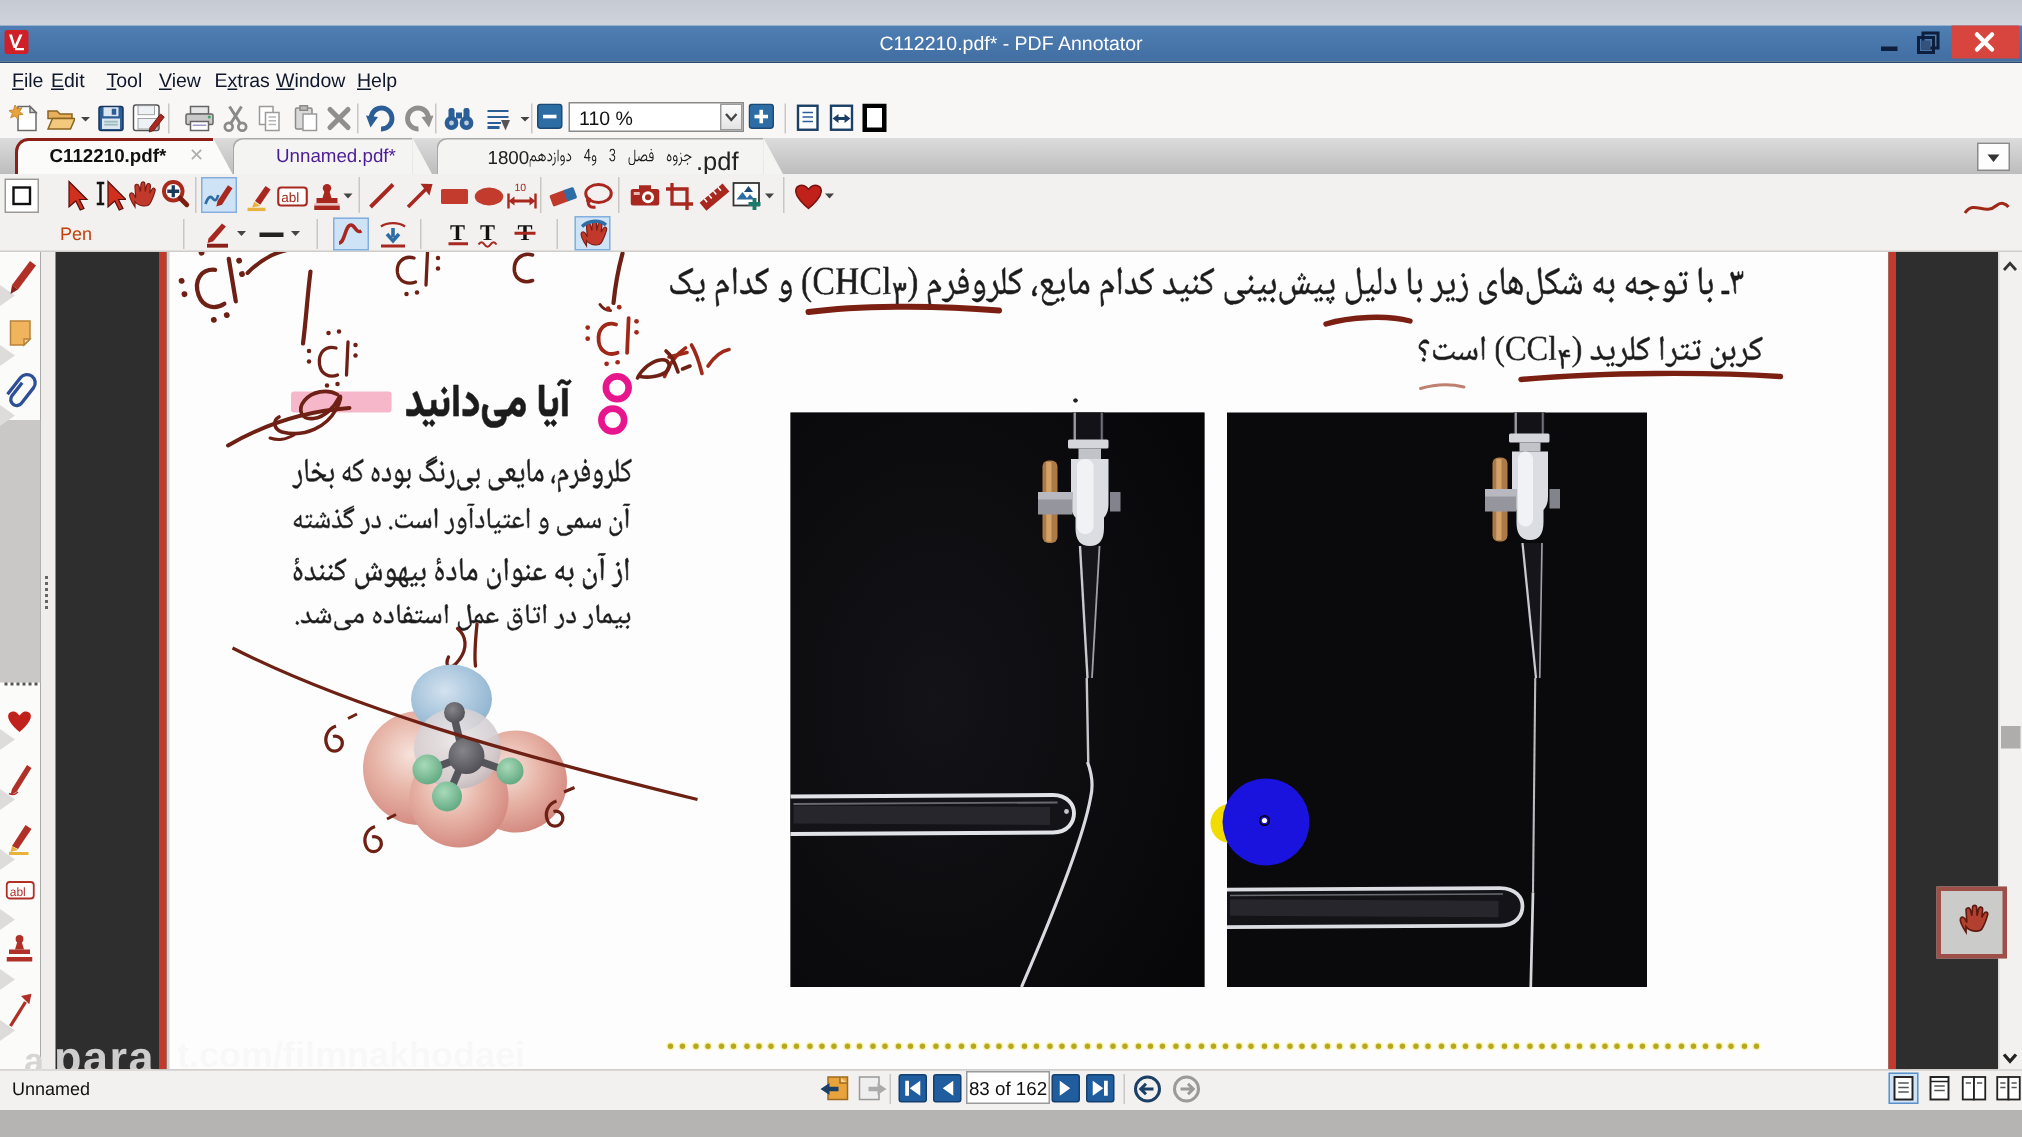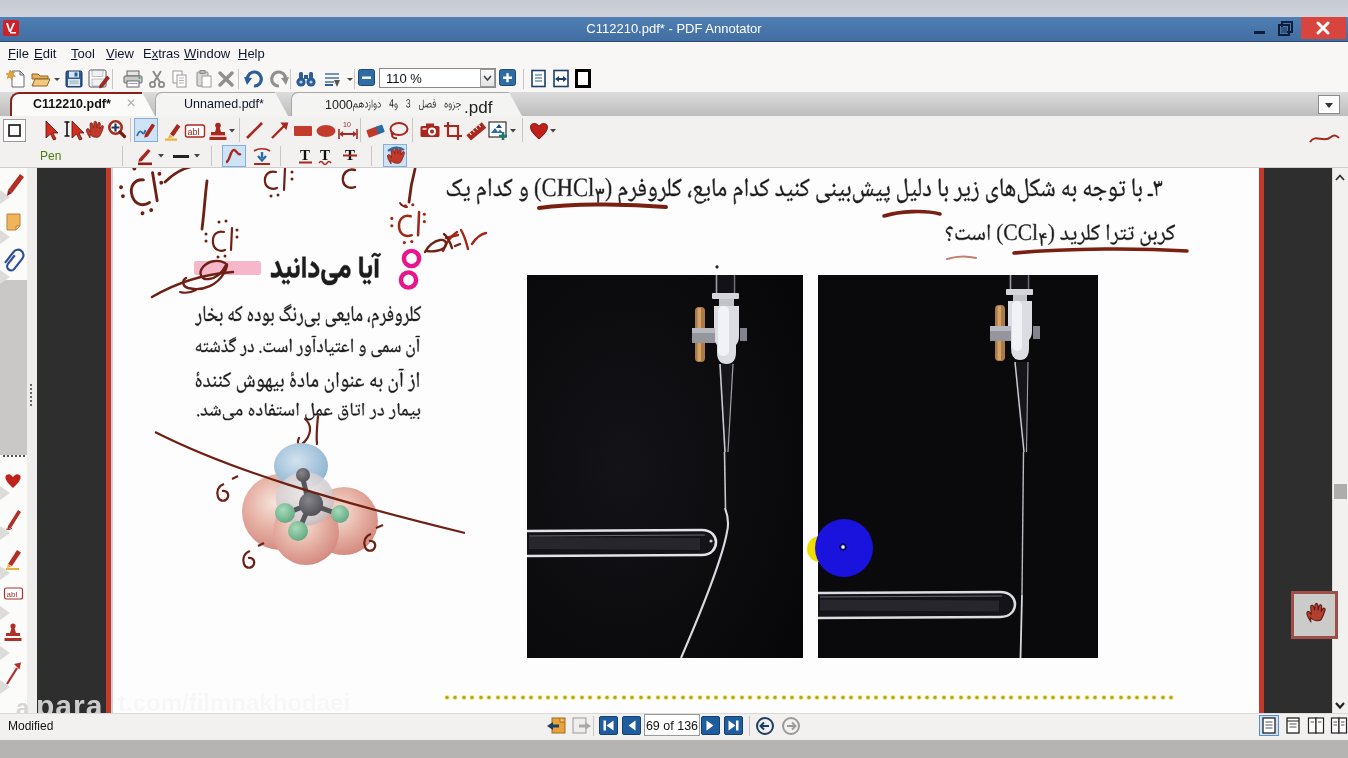--- a/index.html
+++ b/index.html
@@ -174,24 +174,24 @@
 <div class="sep1" style="left:290px;top:69px"></div>
 <div class="sep1" style="left:354px;top:69px"></div>
 <div class="sep1" style="left:523px;top:69px"></div>
 <div class="abs" id="tabbar"></div>
 <div class="tab" style="left:10px;width:132px;background:#fbfbfa;border-radius:9px 0 0 0;border-top:2.5px solid #8c1f17;border-left:2px solid #8c1f17"></div>
 <div class="abs" style="left:142px;top:92px;width:0;height:0;border-bottom:24px solid #fbfbfa;border-right:13px solid transparent"></div>
 <div class="abs" style="left:33px;top:97px;font-size:12.5px;font-weight:bold;color:#111">C112210.pdf*</div>
 <div class="abs" style="left:126px;top:96px;font-size:12px;color:#b0b0b0">✕</div>
 <div class="tab" style="left:155px;width:120px;background:#f4f4f3;border-radius:7px 0 0 0;border-top:1px solid #a8a8a8;border-left:1px solid #a8a8a8"></div>
 <div class="abs" style="left:275px;top:92px;width:0;height:0;border-bottom:24px solid #f4f4f3;border-right:13px solid transparent"></div>
-<div class="abs" style="left:184px;top:97px;font-size:12.5px;color:#0f172a">Unnamed.pdf*</div>
+<div class="abs" style="left:184px;top:97px;font-size:12.5px;color:#4c1d95">Unnamed.pdf*</div>
 <div class="tab" style="left:291px;width:218px;background:#f4f4f3;border-radius:7px 0 0 0;border-top:1px solid #a8a8a8;border-left:1px solid #a8a8a8"></div>
 <div class="abs" style="left:509px;top:92px;width:0;height:0;border-bottom:24px solid #f4f4f3;border-right:13px solid transparent"></div>
-<div class="abs" style="left:325px;top:98px;font-size:12.5px;color:#222">1000</div>
+<div class="abs" style="left:325px;top:98px;font-size:12.5px;color:#222">1800</div>
     <svg class="abs" style="left:353px;top:99px" width="112" height="16" viewBox="0 0 112 16">
       <g transform="scale(0.595,0.780)">
         <path d="M176.2 13.2 177.0 14.0 178.0 13.0 177.2 12.2ZM28.8 7.0 28.0 7.2 28.2 11.2 27.8 12.2 27.0 13.0 25.2 13.8 25.5 14.8 27.8 13.8 29.0 12.0 29.2 11.0 29.2 8.2ZM164.0 5.8 162.5 5.8 162.0 6.0 161.0 7.5 160.8 8.8 161.0 9.8 161.5 10.2 162.5 10.8 164.5 10.5 164.8 11.2 163.5 12.8 162.8 13.2 161.0 13.8 161.2 14.5 162.2 14.5 164.5 13.2 165.2 12.2 165.8 11.0 165.8 8.2 165.0 6.5ZM162.8 6.8 163.8 6.8 164.5 7.5 164.8 8.2 164.5 9.5 164.0 9.8 162.8 9.8 162.0 9.2 161.8 8.2 162.0 7.5ZM73.0 5.8 71.5 5.8 71.0 6.0 70.0 7.5 69.8 8.8 70.0 9.8 70.5 10.2 71.5 10.8 73.5 10.5 73.8 11.2 72.5 12.8 71.8 13.2 70.0 13.8 70.2 14.5 71.2 14.5 73.5 13.2 74.2 12.2 74.8 11.0 74.8 8.2 74.0 6.5ZM71.8 6.8 72.8 6.8 73.5 7.5 73.8 8.2 73.5 9.5 73.0 9.8 71.8 9.8 71.0 9.2 70.8 8.2 71.0 7.5ZM37.8 5.8 36.0 5.8 35.0 6.8 34.5 8.0 34.5 9.2 35.5 10.5 36.0 10.8 38.2 10.5 38.5 11.0 37.5 12.5 35.8 13.5 34.8 13.8 35.0 14.8 36.5 14.2 38.2 13.2 39.0 12.2 39.5 10.8 39.5 8.5 39.2 7.5 38.5 6.2ZM36.5 6.8 37.2 6.8 38.0 7.2 38.5 8.5 38.2 9.5 37.8 9.8 36.5 9.8 35.5 9.0 35.5 8.0ZM181.5 7.0 179.5 6.5 177.0 5.2 176.2 5.2 176.0 5.0 174.2 5.5 173.2 6.8 174.2 7.2 175.2 6.2 176.8 6.2 179.2 7.5 178.8 8.0 176.8 9.0 174.0 9.8 171.8 9.8 171.2 9.5 170.5 8.5 170.2 7.0 169.5 7.2 169.2 7.8 169.8 9.0 169.8 10.8 169.5 11.5 168.0 13.2 166.5 13.8 166.8 14.5 167.5 14.5 168.8 14.0 170.2 12.2 170.8 10.5 174.5 10.8 175.8 10.5 180.2 8.2 181.5 8.0ZM155.8 4.5 155.5 5.5 154.2 7.0 153.8 8.5 154.0 9.5 154.5 10.2 155.5 10.8 157.2 10.8 158.0 10.5 158.8 9.8 159.0 9.2 159.0 7.5 157.5 5.5 156.2 4.5ZM156.5 6.2 158.0 7.8 158.0 9.0 157.0 9.8 156.0 9.8 155.0 9.0 154.8 8.2 155.2 7.2ZM43.0 4.0 42.8 4.5 43.0 5.2 44.0 5.8 45.5 7.2 45.5 8.8 44.8 9.5 43.5 9.8 41.2 9.5 41.5 10.8 44.2 10.8 45.5 10.2 46.5 9.2 46.8 8.0 46.2 6.5 45.5 5.5 43.8 4.2ZM21.8 4.0 21.5 4.5 21.8 5.2 22.8 5.8 24.2 7.2 24.2 8.8 23.5 9.5 22.2 9.8 20.0 9.5 20.2 10.8 23.0 10.8 24.2 10.2 25.2 9.2 25.5 8.0 25.0 6.5 24.2 5.5 22.5 4.2ZM18.0 7.2 16.5 5.8 13.2 4.0 12.8 5.0 11.0 5.5 10.0 6.8 10.0 8.2 10.8 9.2 10.2 9.8 8.5 9.8 7.2 8.8 7.0 7.2 6.2 6.2 5.2 5.8 4.0 5.8 3.0 6.2 2.2 7.5 2.0 8.5 1.5 9.0 1.0 9.0 0.2 10.0 0.0 10.8 0.0 15.5 1.0 15.5 1.0 10.8 1.8 10.0 2.5 10.0 4.0 10.8 6.0 10.8 7.0 10.0 8.0 10.8 10.2 10.8 11.8 10.5 12.0 10.2 13.0 10.2 14.5 10.8 15.8 10.8 17.2 10.2 18.0 9.5 18.2 8.8ZM4.5 6.8 5.5 7.0 6.2 8.2 6.2 9.0 5.5 9.8 4.5 9.8 3.2 9.2 3.0 8.2 3.2 7.8ZM11.8 6.2 13.2 6.2 14.0 7.2 13.8 8.2 12.5 9.2 11.0 8.0 11.0 7.0ZM15.0 6.0 17.2 8.0 17.0 9.0 16.5 9.5 15.8 9.8 14.0 9.2 14.8 8.2 14.5 6.5ZM169.5 3.5 168.8 4.5 169.5 5.2 170.2 4.2ZM27.2 4.5 28.2 5.2 29.0 4.2 28.2 3.5ZM111.0 11.8 111.5 13.0 112.2 13.8 113.2 14.2 116.2 14.2 117.5 13.5 118.0 12.8 118.8 10.2 119.2 10.8 121.2 10.8 122.8 9.8 123.8 10.5 124.8 10.8 128.2 10.8 129.5 10.5 130.5 10.0 131.0 10.5 132.0 10.8 137.2 10.8 138.0 10.5 139.0 9.2 139.0 5.8 138.2 4.0 137.2 3.2 136.0 3.2 134.8 4.2 134.2 5.2 134.2 7.0 134.8 7.8 138.2 8.5 137.5 9.5 136.5 9.8 132.0 9.8 131.5 9.0 132.0 7.8 131.5 6.2 130.2 5.2 128.0 5.2 126.8 6.0 125.5 7.2 124.0 9.5 123.2 8.8 123.0 6.5 122.2 6.8 122.2 8.5 121.5 9.5 119.8 9.8 118.5 8.8 118.5 1.0 117.5 1.0 117.5 11.2 117.0 12.2 115.8 13.2 113.8 13.2 112.8 12.8 112.2 12.2 112.0 11.5 112.0 9.5 112.5 8.0 111.5 7.5 111.0 9.2ZM130.8 7.2 130.8 8.2 130.5 8.8 129.2 9.5 127.5 9.8 125.2 9.5 126.5 7.8 128.5 6.2 129.8 6.2 130.2 6.5ZM136.2 4.2 136.8 4.2 137.8 5.2 138.0 5.8 137.8 7.0 136.8 7.2 135.8 7.0 135.2 6.5 135.2 5.2ZM31.5 1.0 31.5 10.8 32.5 10.8 32.5 1.0ZM91.8 0.2 91.0 0.5 90.0 1.5 89.8 2.8 90.8 2.8 90.8 2.2 92.2 1.0 93.2 1.0 94.8 2.2 94.8 3.5 93.8 4.8 93.2 5.0 91.8 5.0 91.8 5.8 93.8 6.0 94.8 7.0 95.0 8.0 94.8 9.0 93.5 10.0 92.0 10.0 90.8 9.0 90.8 8.2 89.5 8.2 89.5 8.8 90.0 9.8 91.5 10.8 94.2 10.8 95.5 9.8 96.0 8.8 96.0 7.2 95.8 6.5 95.0 6.0 94.5 5.2 95.8 4.0 95.8 2.0 94.5 0.5 93.8 0.2ZM65.8 0.2 61.2 7.2 61.0 8.2 66.0 8.5 66.0 10.8 67.0 10.8 67.2 8.2 68.5 8.2 68.5 7.5 67.0 7.2 67.0 0.2ZM65.8 2.2 65.8 7.5 62.5 7.0 63.0 6.5 63.2 5.8 65.0 3.0ZM136.2 0.0 135.5 1.0 136.5 1.8 137.2 1.0Z" fill="#1a1a1a" fill-rule="evenodd"></path>
       </g>
     </svg>
     <div class="abs" style="left:464px;top:98px;font-size:17px;color:#222">.pdf</div>
 <div class="abs" style="left:1318px;top:95px;width:22px;height:19px;background:#fdfdfd;border:1px solid #8a8a8a"></div>
 <svg class="abs" style="left:1322px;top:99px" width="14" height="12" viewBox="0 0 14 12">
       <path d="M3,4 l4,5 4,-5 z" fill="#333"></path>
     </svg>
@@ -304,21 +304,21 @@
 <svg class="abs" style="left:508px;top:119px" width="10" height="24" viewBox="0 0 10 24">
       <path d="M2,10 l3,3.4 3,-3.4 z" fill="#444"></path>
     </svg>
 <div class="sep2" style="left:522px;top:118px"></div>
 <svg class="abs" style="left:527px;top:119px" width="24" height="24" viewBox="0 0 24 24">
       <path d="M12,20 C5,14 3,10 3.6,7.2 C4.2,4.6 8,3.4 10.4,5.6 L12,7.2 L13.6,5.6 C16,3.4 19.8,4.6 20.4,7.2 C21,10 19,14 12,20 Z" fill="#c0211a" stroke="#7c120d"></path>
     </svg>
 <svg class="abs" style="left:548px;top:119px" width="10" height="24" viewBox="0 0 10 24">
       <path d="M2,10 l3,3.4 3,-3.4 z" fill="#444"></path>
     </svg>
-<div class="abs" style="left:40px;top:149px;font-size:12px;color:#4d7c0f">Pen</div>
+<div class="abs" style="left:40px;top:149px;font-size:12px;color:#c2410c">Pen</div>
 <div class="sep1" style="left:122px;top:146px"></div>
 <svg class="abs" style="left:134px;top:146px" width="24" height="20" viewBox="0 0 24 20">
       <path d="M5,13 L14,3 l2.6,2 L8,15 l-3.6,1 z" fill="#a8281f"></path>
       <rect x="4" y="16.5" width="14" height="2.6" fill="#8c1f17"></rect>
     </svg>
 <svg class="abs" style="left:156px;top:146px" width="10" height="20" viewBox="0 0 10 20">
       <path d="M2,8 l3,3.4 3,-3.4 z" fill="#444"></path>
     </svg>
 <svg class="abs" style="left:170px;top:146px" width="24" height="20" viewBox="0 0 24 20">
       <rect x="3" y="9" width="16" height="3" fill="#222"></rect>
@@ -827,41 +827,41 @@
 <div class="abs" style="left:1291px;top:591px;width:47px;height:48px;background:#cbcbc9;border:3px solid #9e5048"></div>
 <svg class="abs" style="left:1301px;top:599px" width="28" height="30" viewBox="0 0 26 28">
       <path d="M9,21 C7,18 5,14 5.5,12.5 c.8-1.6 2.4-.8 3,.5 l1,2 L9,7.5 c-.3-1.8 2-2.3 2.6-.6 l1,3.8 .4-5 c.2-1.9 2.5-1.9 2.6,0 l.2,5 1-4.2 c.5-1.8 2.6-1.4 2.5,.5 l-.5,4.8 1.4-2.5 c.9-1.5 2.7-.7 2.2,1 -.8,2.8-2.2,6.5-3.6,8.7 -1.2,1.9-7,2-9.8-1.5 z" fill="#b3402f" stroke="#5e1a10" stroke-width="1"></path>
     </svg>
 <div class="abs" style="left:36px;top:689px;font-family:'Liberation Sans';font-weight:bold;font-size:30px;color:#cdcdcd;letter-spacing:1px">para</div>
 <div class="abs" style="left:16px;top:694px;font-family:'Liberation Sans';font-weight:bold;font-size:24px;color:#d6d5d3">a</div>
 <svg class="abs" style="left:1306px;top:128px" width="38" height="22" viewBox="0 0 38 22">
       <path d="M4,14 C10,5 17,16 25,9 C28,6.5 31,7.5 33,10" fill="none" stroke="#a02818" stroke-width="2"></path>
     </svg>
 <div class="abs" id="statusbar"></div>
-<div class="abs" id="modified">Modified</div>
+<div class="abs" id="modified">Unnamed</div>
 <svg class="abs" style="left:546px;top:716px" width="22" height="20" viewBox="0 0 22 20">
       <rect x="6" y="2" width="13" height="15" fill="#e8a33d" stroke="#a06a1e"></rect>
       <path d="M14,2 v4 h5" fill="#f3cf8e" stroke="#a06a1e"></path>
       <path d="M1,10 l6,-4 v2.5 h6 v3 h-6 v2.5 z" fill="#1c3f66"></path>
     </svg>
 <svg class="abs" style="left:570px;top:716px" width="22" height="20" viewBox="0 0 22 20">
       <rect x="3" y="2" width="13" height="15" fill="#eee" stroke="#999"></rect>
       <path d="M21,10 l-6,-4 v2.5 h-6 v3 h6 v2.5 z" fill="#aaa"></path>
     </svg>
 <div class="sep1" style="left:593px;top:716px"></div>
 <div class="abs" style="left:599px;top:716px;width:19px;height:19px;background:#1f5d9e;border:1px solid #14406e;border-radius:2px"></div>
     <svg class="abs" style="left:599px;top:716px" width="19" height="19" viewBox="0 0 19 19">
       <rect x="4.5" y="4.5" width="2.5" height="10" fill="#fff"></rect>
       <path d="M14.5,4.5 v10 l-7,-5 z" fill="#fff"></path>
     </svg>
 <div class="abs" style="left:622px;top:716px;width:19px;height:19px;background:#1f5d9e;border:1px solid #14406e;border-radius:2px"></div>
     <svg class="abs" style="left:622px;top:716px" width="19" height="19" viewBox="0 0 19 19">
       <path d="M13.5,4.5 v10 l-7,-5 z" fill="#fff"></path>
     </svg>
-<div class="abs" style="left:644px;top:714px;width:56px;height:22px;background:#fff;border:1px solid #9a9a9a;font-size:12.5px;color:#111;text-align:center;padding-top:4px;white-space:nowrap">69 of 136</div>
+<div class="abs" style="left:644px;top:714px;width:56px;height:22px;background:#fff;border:1px solid #9a9a9a;font-size:12.5px;color:#111;text-align:center;padding-top:4px;white-space:nowrap">83 of 162</div>
 <div class="abs" style="left:701px;top:716px;width:19px;height:19px;background:#1f5d9e;border:1px solid #14406e;border-radius:2px"></div>
     <svg class="abs" style="left:701px;top:716px" width="19" height="19" viewBox="0 0 19 19">
       <path d="M5.5,4.5 v10 l7,-5 z" fill="#fff"></path>
     </svg>
 <div class="abs" style="left:724px;top:716px;width:19px;height:19px;background:#1f5d9e;border:1px solid #14406e;border-radius:2px"></div>
     <svg class="abs" style="left:724px;top:716px" width="19" height="19" viewBox="0 0 19 19">
       <rect x="12" y="4.5" width="2.5" height="10" fill="#fff"></rect>
       <path d="M4.5,4.5 v10 l7,-5 z" fill="#fff"></path>
     </svg>
 <div class="sep1" style="left:749px;top:716px"></div>

